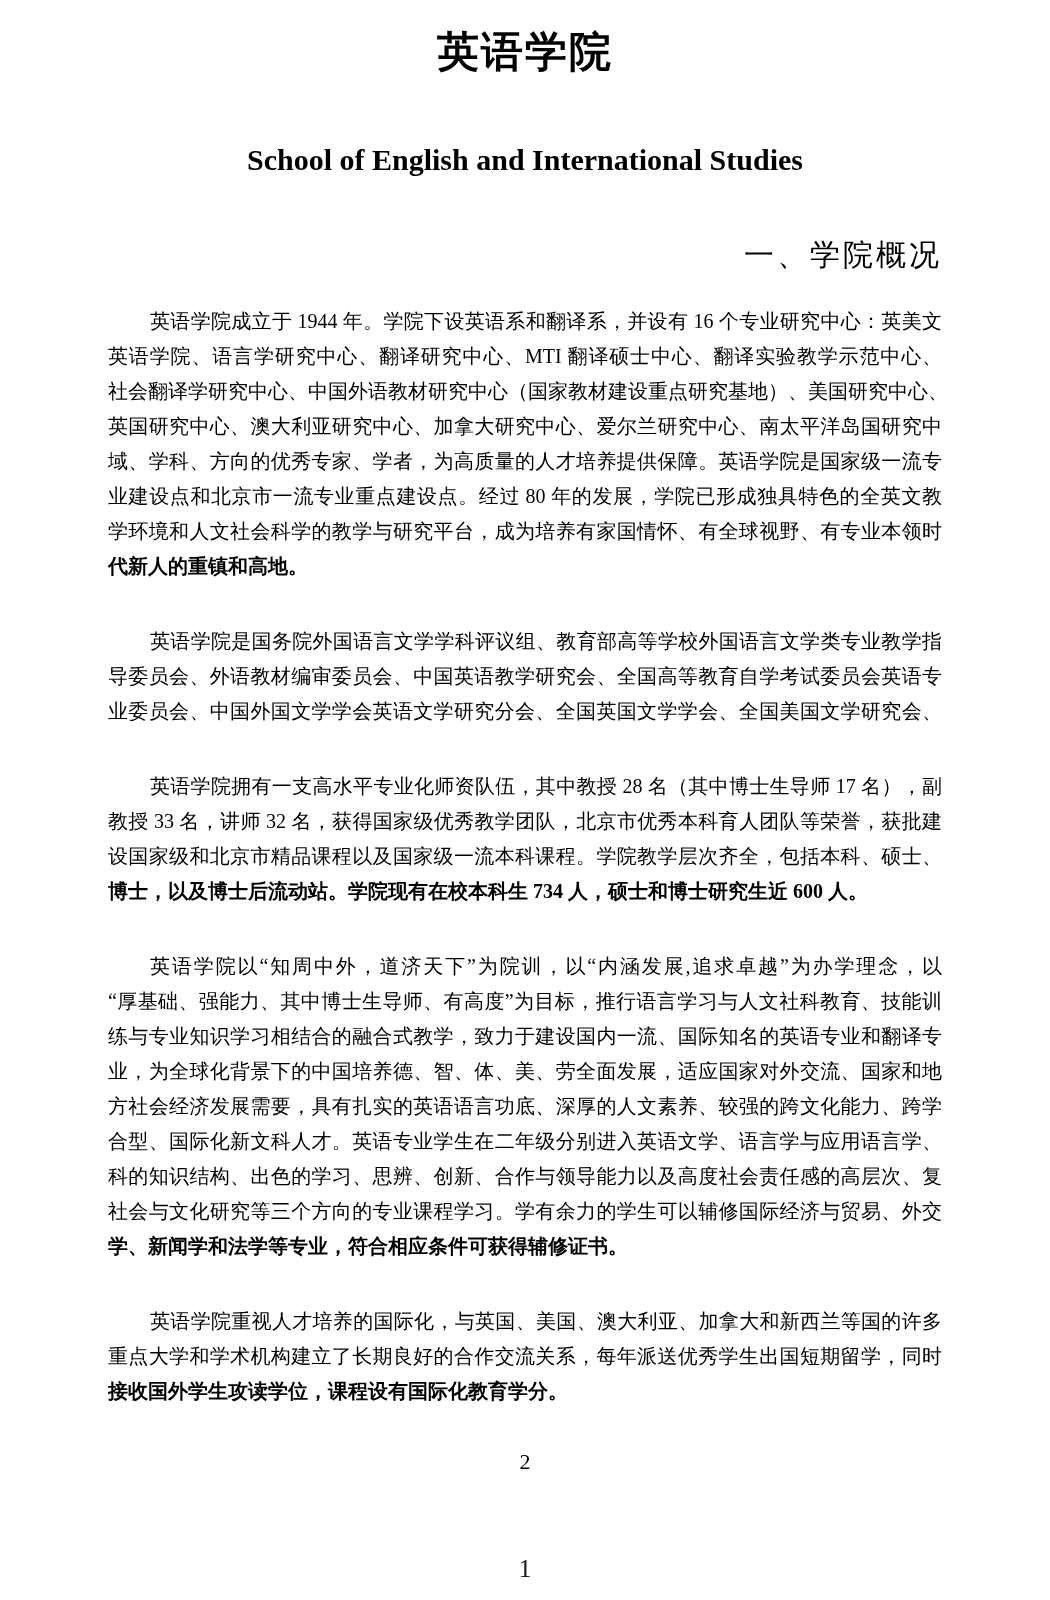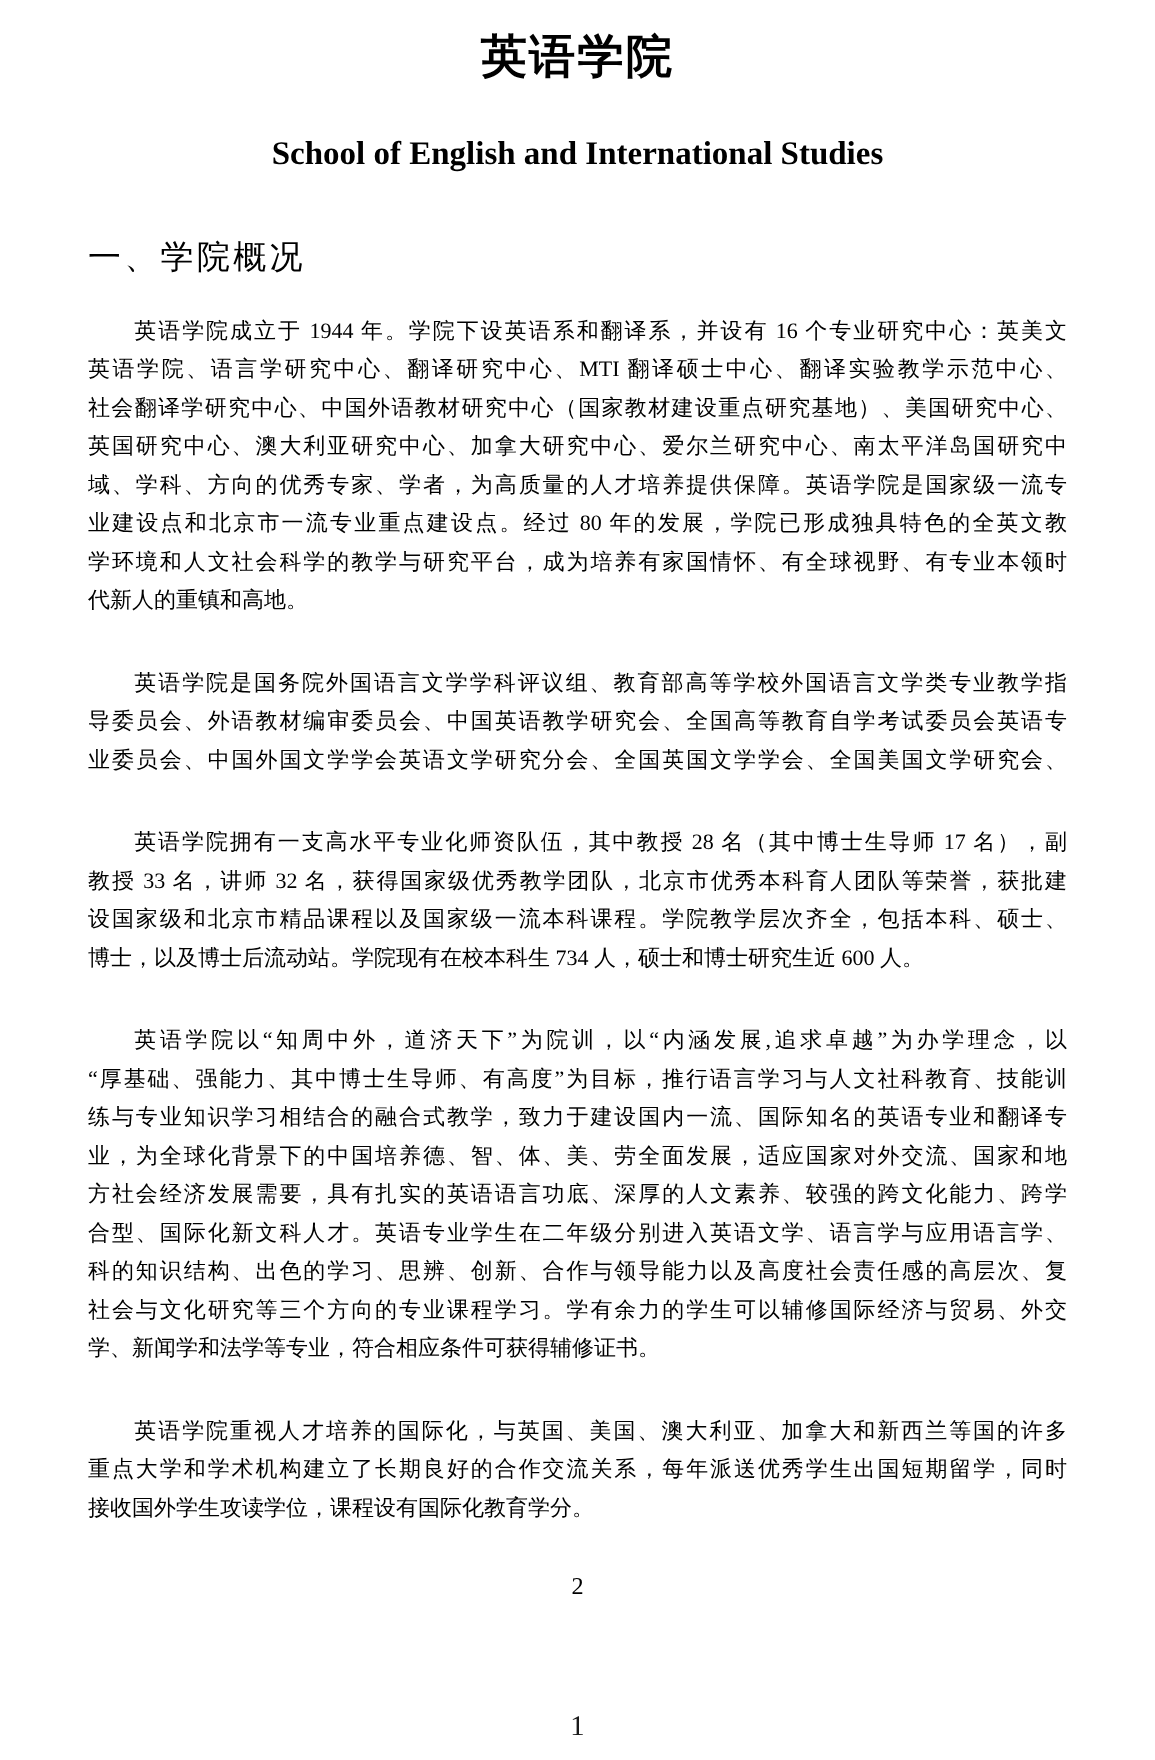--- a/index.html
+++ b/index.html
@@ -8,43 +8,43 @@
     background: #ffffff;
   }
   .page {
     position: relative;
     width: 1050px;
     height: 1600px;
     margin: 0 auto;
     background: #ffffff;
     color: #000000;
     box-sizing: border-box;
-    padding: 0 80px;
+    padding: 0 108px;
     overflow: hidden;
     font-family: "Liberation Serif", "DejaVu Serif", serif;
   }
   .doc-title {
     margin-top: 28px;
     text-align: center;
     font-size: 42px;
     line-height: 48px;
     font-weight: 700;
     letter-spacing: 2px;
   }
   .doc-title-en {
-    margin-top: 46px;
+    margin-top: 66px;
     text-align: center;
     font-size: 30px;
     line-height: 36px;
     font-weight: 700;
     font-family: "Liberation Serif", "DejaVu Serif", serif;
   }
   .section-heading {
     margin-top: 58px;
-    text-align: left;
+    text-align: right;
     font-size: 30px;
     line-height: 38px;
     font-weight: 500;
     font-family: "Liberation Sans", "DejaVu Sans", sans-serif;
     letter-spacing: 3px;
   }
   .doc-body {
     margin-top: 26px;
   }
   .paragraph {
@@ -57,20 +57,21 @@
     text-align-last: justify;
     text-justify: inter-character;
     white-space: nowrap;
     overflow: hidden;
   }
   .line.first {
     text-indent: 42px;
   }
   .line.para-end {
     text-align-last: left;
+    font-weight: bold;
   }
   .inner-page-number {
     margin-top: 4px;
     text-align: center;
     font-size: 22px;
     line-height: 26px;
   }
   .outer-page-number {
     position: absolute;
     left: 0;

